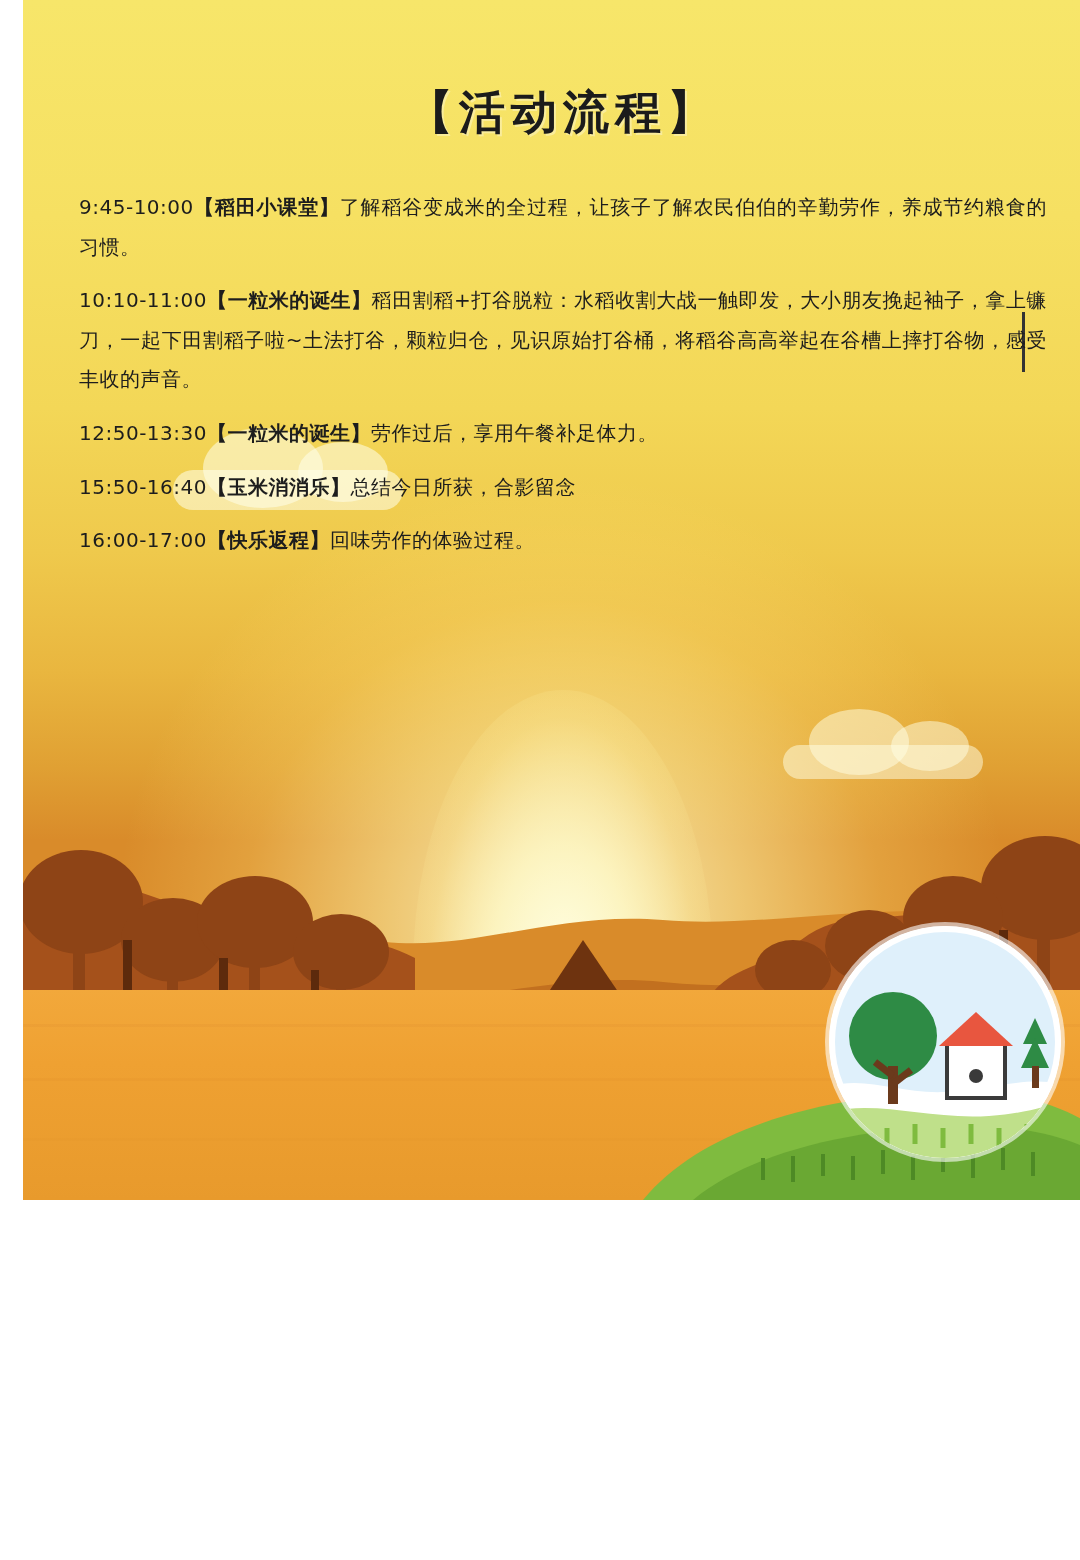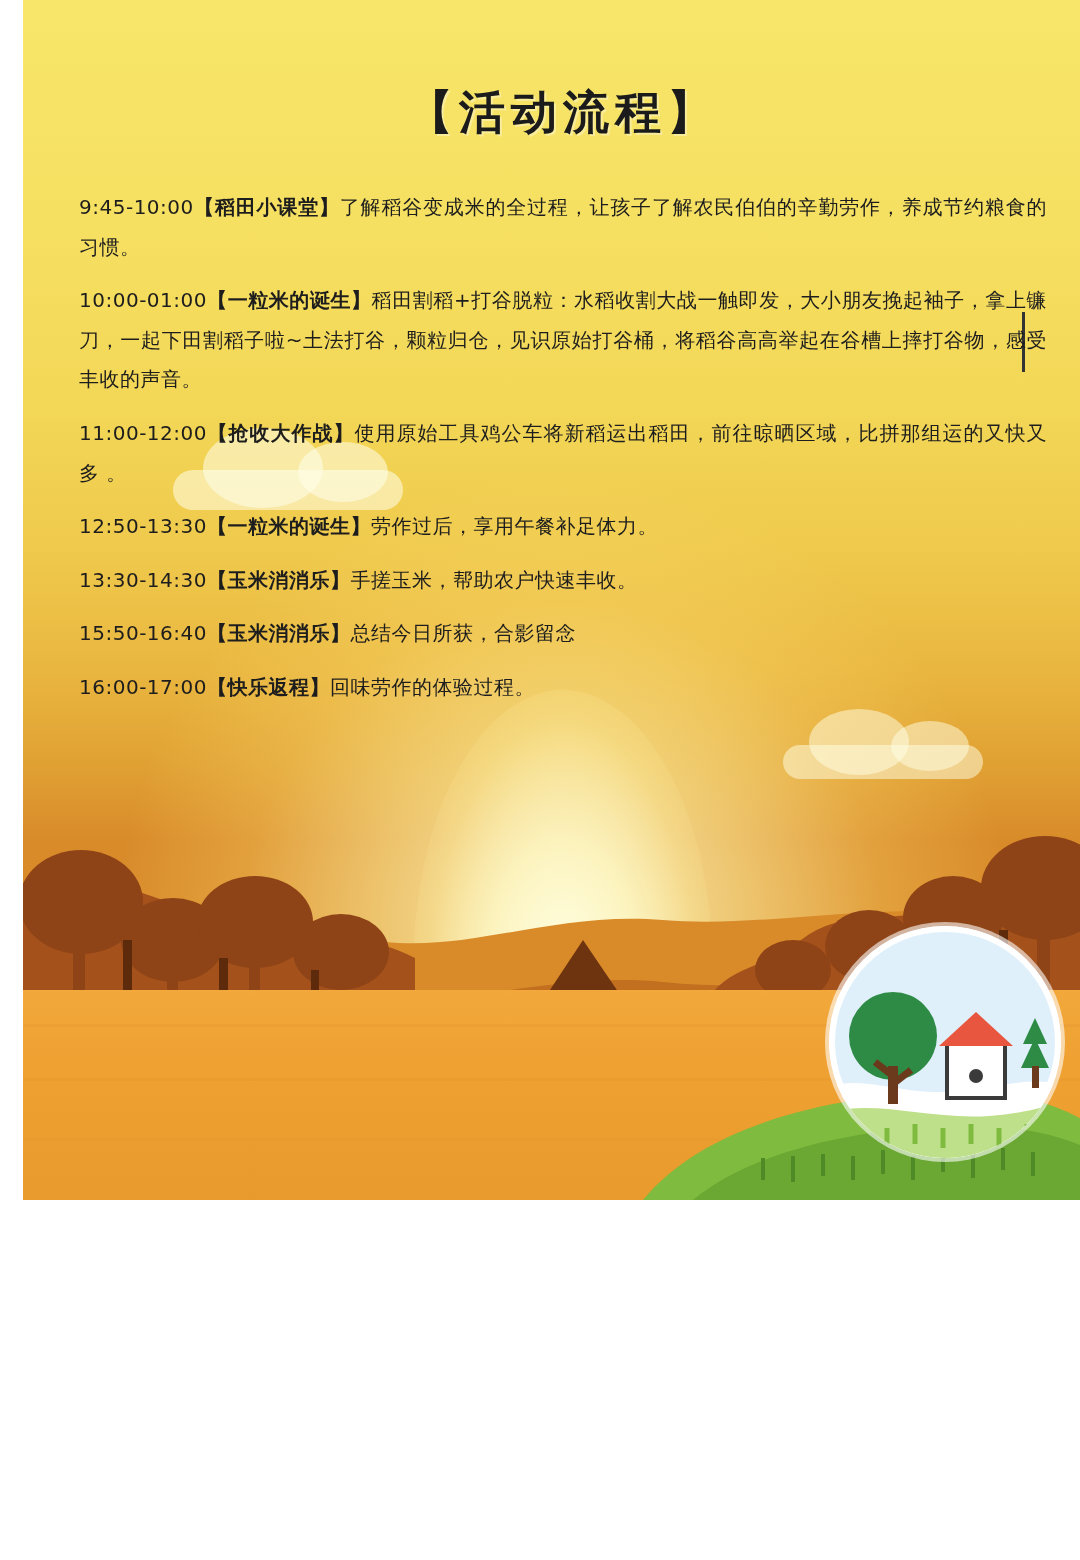--- a/index.html
+++ b/index.html
@@ -268,30 +268,24 @@
   <div class="caret"></div>
 
   <div class="content">
     <div class="title">【活动流程】</div>
 
     <div class="para-wrap">
       <p class="para">
         <span>9:45-10:00</span><b>【稻田小课堂】</b><span>了解稻谷变成米的全过程，让孩子了解农民伯伯的辛勤劳作，养成节约粮食的习惯。</span>
       </p>
       <p class="para">
-        <span>10:00-01:00</span><b>【一粒米的诞生】</b><span>稻田割稻+打谷脱粒：水稻收割大战一触即发，大小朋友挽起袖子，拿上镰刀，一起下田割稻子啦~土法打谷，颗粒归仓，见识原始打谷桶，将稻谷高高举起在谷槽上摔打谷物，感受丰收的声音。</span>
-      </p>
-      <p class="para">
-        <span>11:00-12:00</span><b>【抢收大作战】</b><span>使用原始工具鸡公车将新稻运出稻田，前往晾晒区域，比拼那组运的又快又多 。</span>
+        <span>10:10-11:00</span><b>【一粒米的诞生】</b><span>稻田割稻+打谷脱粒：水稻收割大战一触即发，大小朋友挽起袖子，拿上镰刀，一起下田割稻子啦~土法打谷，颗粒归仓，见识原始打谷桶，将稻谷高高举起在谷槽上摔打谷物，感受丰收的声音。</span>
       </p>
       <p class="para">
         <span>12:50-13:30</span><b>【一粒米的诞生】</b><span>劳作过后，享用午餐补足体力。</span>
-      </p>
-      <p class="para">
-        <span>13:30-14:30</span><b>【玉米消消乐】</b><span>手搓玉米，帮助农户快速丰收。</span>
       </p>
       <p class="para">
         <span>15:50-16:40</span><b>【玉米消消乐】</b><span>总结今日所获，合影留念</span>
       </p>
       <p class="para">
         <span>16:00-17:00</span><b>【快乐返程】</b><span>回味劳作的体验过程。</span>
       </p>
     </div>
   </div>
 

